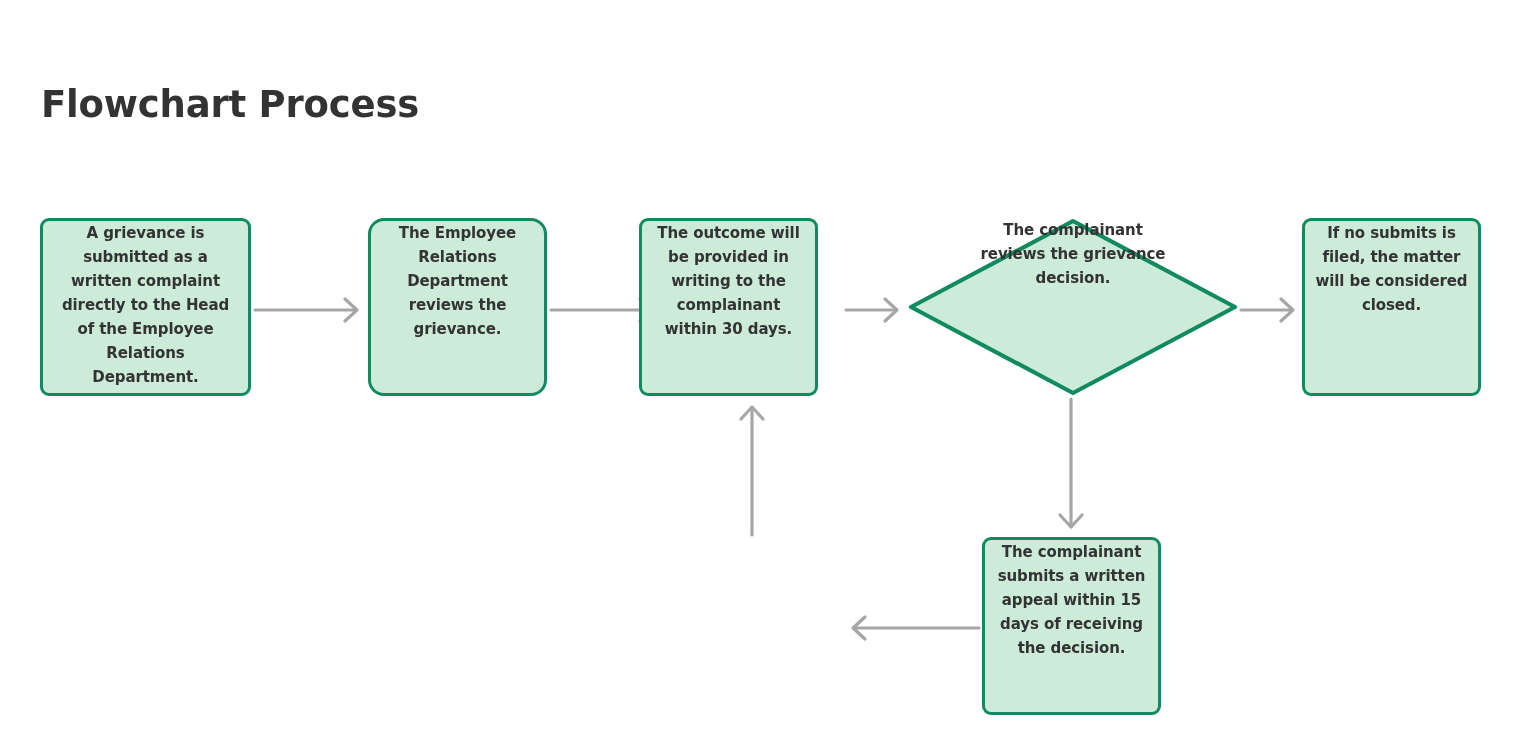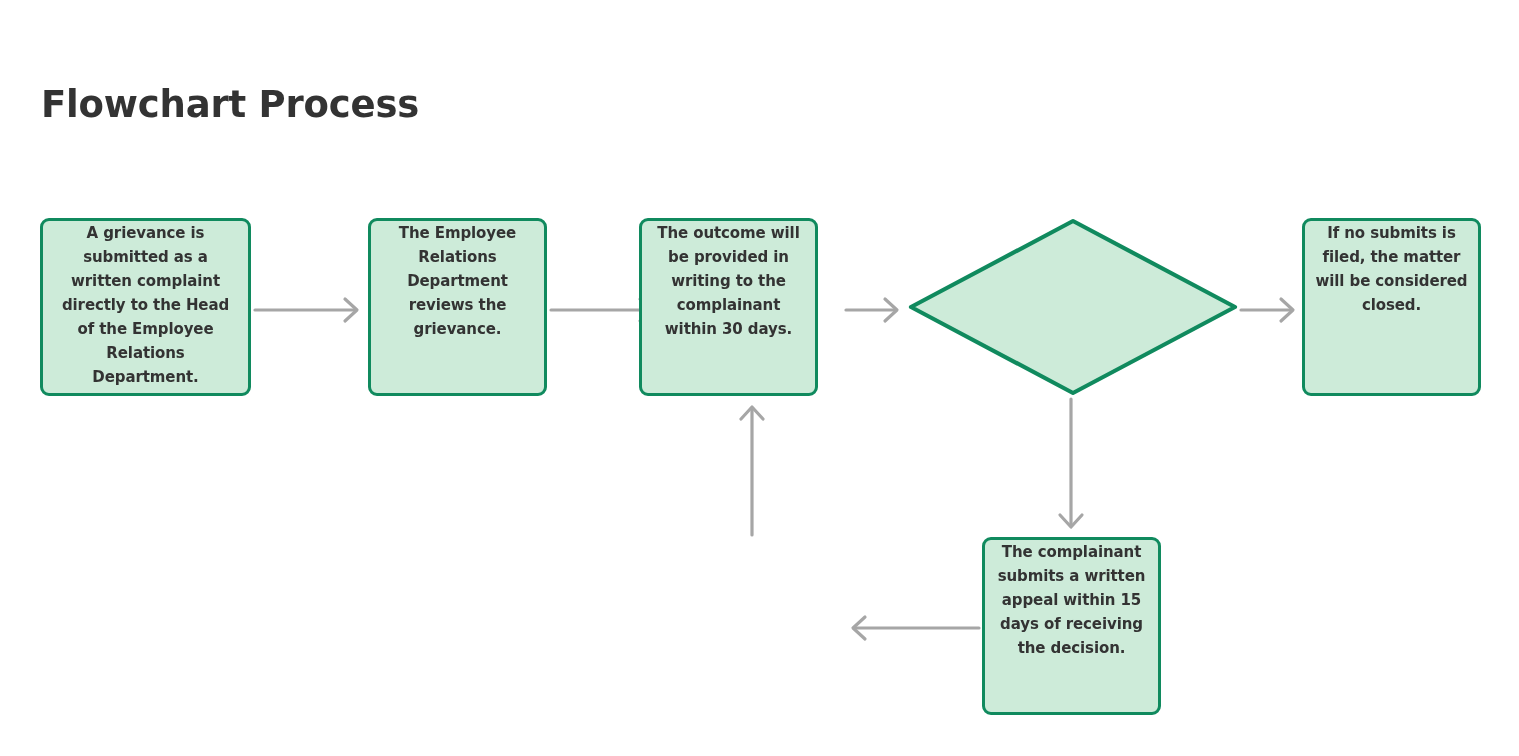--- a/index.html
+++ b/index.html
@@ -144,32 +144,33 @@
     <svg width="34" height="142" viewBox="0 0 34 142">
       <line x1="17" y1="139" x2="17" y2="14" stroke="#A6A6A6" stroke-width="3.2" stroke-linecap="round"></line>
       <polyline points="6,23 17,11 28,23" fill="none" stroke="#A6A6A6" stroke-width="3.2" stroke-linecap="round" stroke-linejoin="round"></polyline>
     </svg>
   </div>
 
   <div class="node node-box" style="left:40px; top:218px; width:211px; height:178px;">
     <span class="node-label">A grievance is submitted as a written complaint directly to the Head of the Employee Relations Department.</span>
   </div>
 
-  <div class="node node-box" style="left:368px; top:218px; width:179px; height:178px;">
+  <div class="node node-box" style="left:368px; top:218px; width:179px; height:178px;border-radius:16px;">
     <span class="node-label">The Employee Relations Department reviews the grievance.</span>
   </div>
 
   <div class="node node-box" style="left:639px; top:218px; width:179px; height:178px;">
     <span class="node-label">The outcome will be provided in writing to the complainant within 30 days.</span>
   </div>
 
   <div class="node node-diamond" style="left:908px; top:218px; width:330px; height:178px;">
     <svg class="diamond-shape" viewBox="0 0 330 178" preserveAspectRatio="none">
       <polygon points="165,3 327,89 165,175 3,89" fill="#CDEBD9" stroke="#108A5E" stroke-width="4.2" stroke-linejoin="round"></polygon>
     </svg>
+    <span class="diamond-label">The complainant reviews the grievance decision.</span>
   </div>
 
   <div class="node node-box" style="left:1302px; top:218px; width:179px; height:178px;">
     <span class="node-label">If no submits is filed, the matter will be considered closed.</span>
   </div>
 
 
   <div class="node node-box" style="left:982px; top:537px; width:179px; height:178px;">
     <span class="node-label">The complainant submits a written appeal within 15 days of receiving the decision.</span>
   </div>

